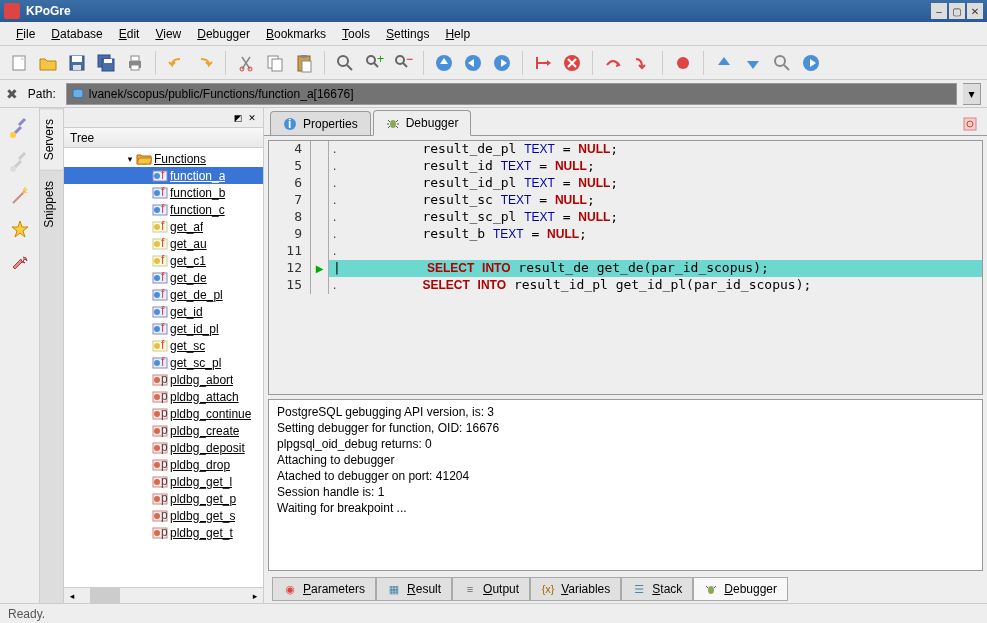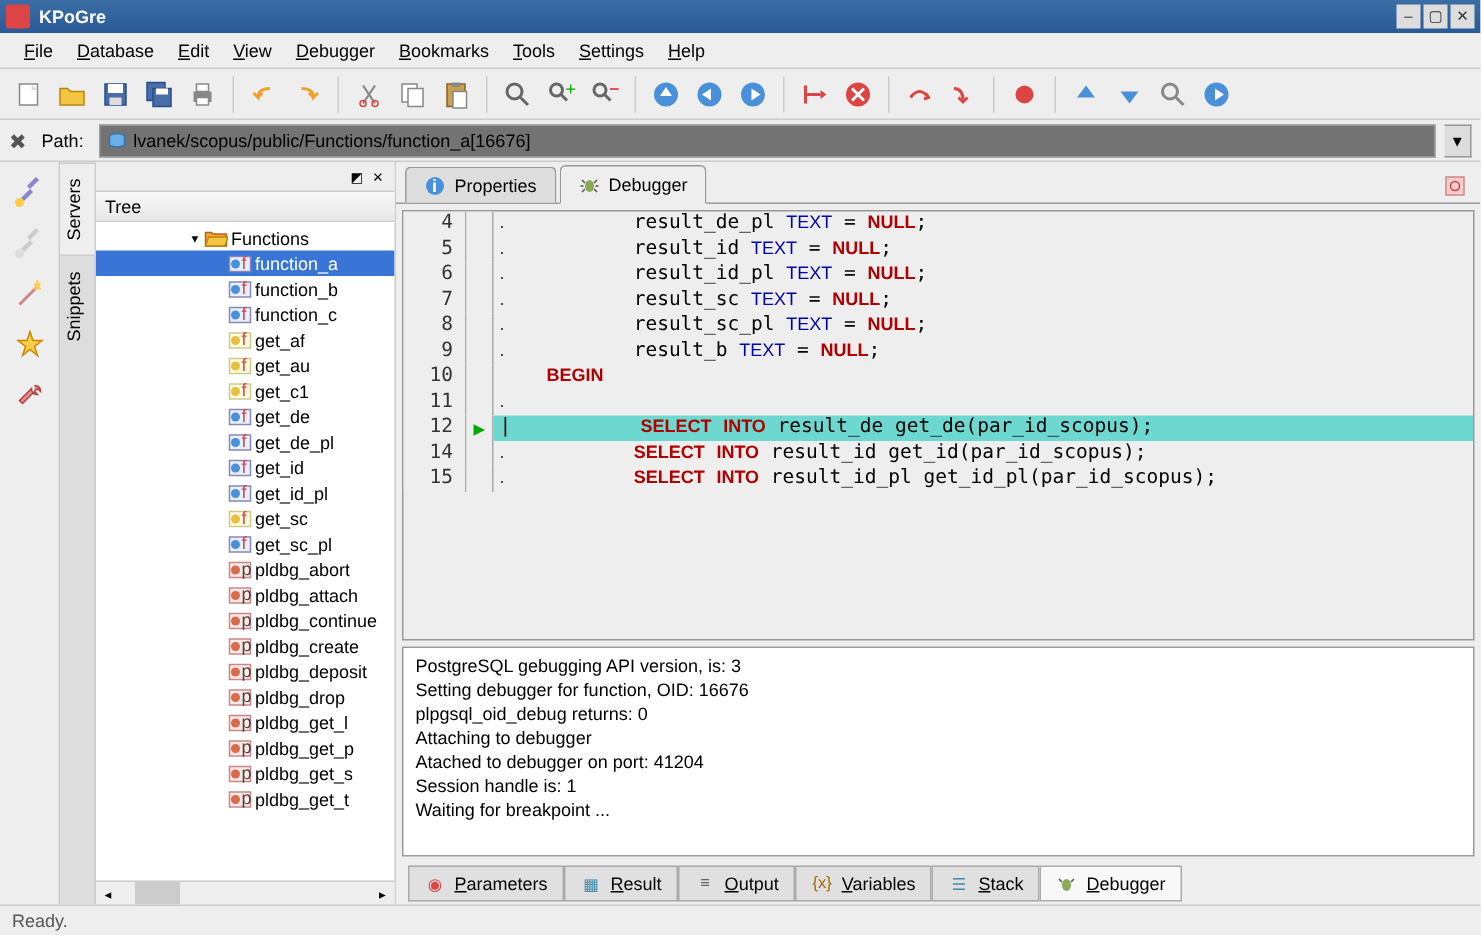--- a/index.html
+++ b/index.html
@@ -36,21 +36,21 @@
   .sidebar { width: 200px; background: white; display: flex; flex-direction: column; border-right: 1px solid #ccc; }
   .sidebar-header { height: 20px; display: flex; align-items: center; padding: 0 4px; background: #eee; border-bottom: 1px solid #ccc; }
   .sidebar-header-title { flex: 1; font-size: 11px; }
   .sidebar-header-btn { width: 14px; height: 14px; display: flex; align-items: center; justify-content: center; cursor: pointer; font-size: 9px; }
   .tree-columns { height: 20px; background: linear-gradient(#f8f8f8,#e8e8e8); border-bottom: 1px solid #ccc; display: flex; align-items: center; padding: 0 6px; font-size: 11px; }
   .tree { flex: 1; overflow: auto; padding: 2px 0; }
   .tree-node { display: flex; align-items: center; padding: 1px 4px; cursor: pointer; height: 17px; }
   .tree-node.selected { background: #3875d7; color: white; }
   .tree-toggle { width: 12px; text-align: center; font-size: 9px; }
   .tree-icon { width: 16px; height: 14px; display: flex; align-items: center; justify-content: center; font-size: 11px; }
-  .tree-label { padding-left: 2px; white-space: nowrap; overflow: hidden; text-overflow: ellipsis; }
+  .tree-label { padding-left: 2px; white-space: nowrap; overflow: hidden; text-overflow: ellipsis; text-decoration: underline; }
   .sidebar-hscroll { height: 16px; background: #eee; border-top: 1px solid #ccc; display: flex; }
   .hscroll-btn { width: 16px; display: flex; align-items: center; justify-content: center; font-size: 9px; }
   .hscroll-track { flex: 1; position: relative; }
   .hscroll-thumb { position: absolute; left: 10px; width: 30px; top: 0; bottom: 0; background: #ccc; }
   
   .content { flex: 1; display: flex; flex-direction: column; background: #eee; overflow: hidden; }
   .tabstrip { height: 28px; display: flex; align-items: flex-end; padding: 0 6px; gap: 2px; border-bottom: 1px solid #999; }
   .tab { height: 24px; padding: 0 12px; display: flex; align-items: center; gap: 6px; background: #ddd; border: 1px solid #999; border-bottom: none; border-radius: 4px 4px 0 0; cursor: pointer; }
   .tab.active { background: #eee; height: 26px; margin-bottom: -1px; border-bottom: 1px solid #eee; }
   .tab-icon { width: 14px; height: 14px; display: flex; align-items: center; justify-content: center; }
@@ -62,21 +62,21 @@
   .lineno { width: 42px; text-align: right; padding-right: 8px; background: #eee; color: #333; font-family: monospace; font-size: 13px; border-right: 1px solid #aaa; }
   .marker { width: 18px; background: #eee; border-right: 1px solid #aaa; display: flex; align-items: center; justify-content: center; }
   .marker.current::before { content: "▶"; color: #0a0; font-size: 10px; }
   .codeline { flex: 1; padding-left: 4px; white-space: pre; font-family: monospace; font-size: 13px; color: #000; }
   .codeline.current { background: #6dd8d0; }
   .kw { color: #b00000; font-weight: bold; }
   .ty { color: #0000aa; }
   .nl { color: #b00000; font-weight: bold; }
   .dot { color: #333; }
   
-  .console { height: 140px; margin: 0 4px 4px 4px; border: 1px solid #999; background: white; overflow: auto; padding: 4px 8px; font-size: 12px; line-height: 16px; }
+  .console { height: 172px; margin: 0 4px 4px 4px; border: 1px solid #999; background: white; overflow: auto; padding: 4px 8px; font-size: 12px; line-height: 16px; }
   
   .bottomtabs { height: 28px; display: flex; align-items: center; padding: 0 4px; gap: 0; margin: 0 4px; }
   .btab { height: 24px; padding: 0 10px; display: flex; align-items: center; gap: 6px; background: #e0e0e0; border: 1px solid #aaa; cursor: pointer; }
   .btab.active { background: #f8f8f8; }
   .btab-icon { width: 14px; height: 14px; display: flex; align-items: center; justify-content: center; font-size: 11px; }
   
   .statusbar { height: 20px; background: #eee; border-top: 1px solid #ccc; display: flex; align-items: center; padding: 0 8px; color: #555; }
   
   svg { display: block; }
 </style>
@@ -623,38 +623,28 @@
             <div class="lineno">8</div>
             <div class="marker"></div>
             <div class="codeline"><span class="dot">.</span>           result_sc_pl <span class="ty">TEXT</span> = <span class="nl">NULL</span>;</div>
           </div>
           <div class="code-row">
             <div class="lineno">9</div>
             <div class="marker"></div>
             <div class="codeline"><span class="dot">.</span>           result_b <span class="ty">TEXT</span> = <span class="nl">NULL</span>;</div>
           </div>
           <div class="code-row">
-            <div class="lineno">10</div>
-            <div class="marker"></div>
-            <div class="codeline">    <span class="kw">BEGIN</span></div>
-          </div>
-          <div class="code-row">
             <div class="lineno">11</div>
             <div class="marker"></div>
             <div class="codeline"><span class="dot">.</span>   </div>
           </div>
           <div class="code-row">
             <div class="lineno">12</div>
             <div class="marker current"></div>
             <div class="codeline current">|           <span class="kw">SELECT</span> <span class="kw">INTO</span> result_de get_de(par_id_scopus);</div>
-          </div>
-          <div class="code-row">
-            <div class="lineno">14</div>
-            <div class="marker"></div>
-            <div class="codeline"><span class="dot">.</span>           <span class="kw">SELECT</span> <span class="kw">INTO</span> result_id get_id(par_id_scopus);</div>
           </div>
           <div class="code-row">
             <div class="lineno">15</div>
             <div class="marker"></div>
             <div class="codeline"><span class="dot">.</span>           <span class="kw">SELECT</span> <span class="kw">INTO</span> result_id_pl get_id_pl(par_id_scopus);</div>
           </div>
         </div>
       </div>
 
     <div class="console" id="console">

